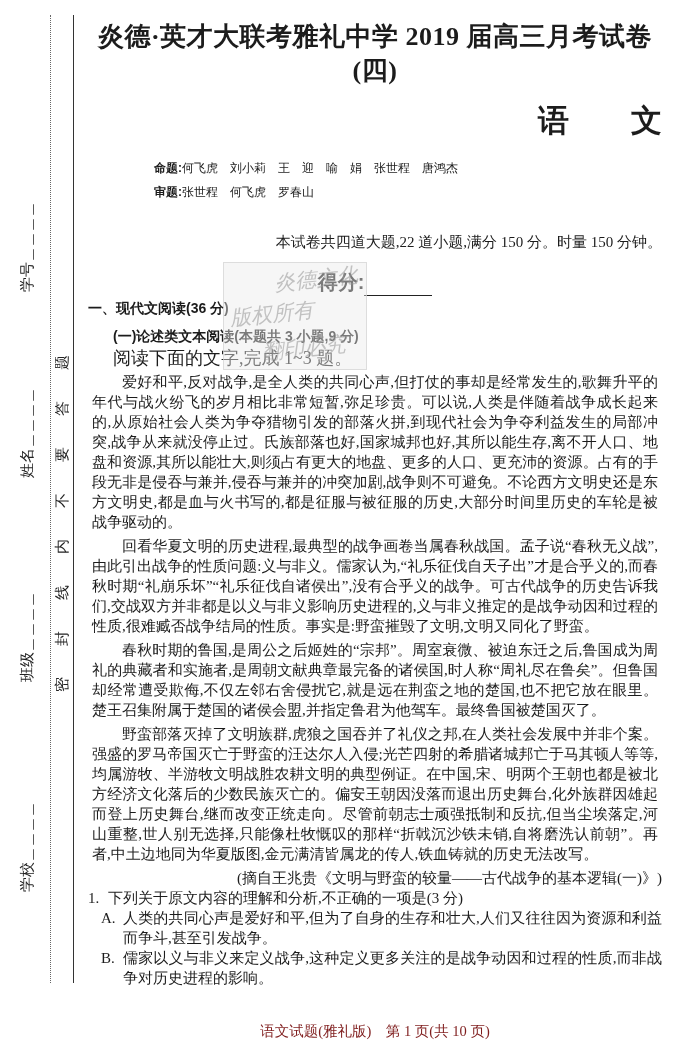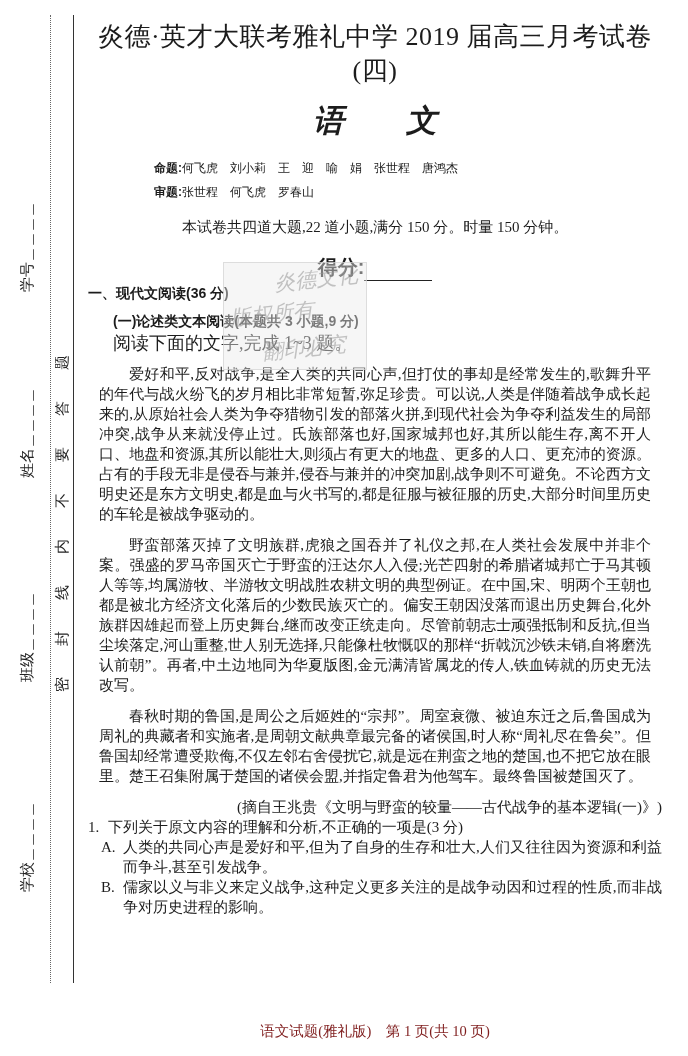--- a/index.html
+++ b/index.html
@@ -10,34 +10,34 @@
   .line-solid{position:absolute;left:73px;top:15px;height:968px;width:0;border-left:1px solid #333;}
   .vrot{position:absolute;transform:rotate(-90deg);transform-origin:left top;white-space:nowrap;
         font-size:15px;color:#222;}
   .seal-text{left:53px;top:692px;letter-spacing:31px;}
   .field-xuehao{left:18px;top:292px;}
   .field-xingming{left:18px;top:478px;}
   .field-banji{left:18px;top:682px;}
   .field-xuexiao{left:18px;top:892px;}
   
   .content{position:absolute;left:88px;top:20px;width:574px;}
-  .exam-series{font-size:26px;font-weight:400;text-align:center;letter-spacing:0.5px;
+  .exam-series{font-size:26px;font-weight:700;text-align:center;letter-spacing:0.5px;
                font-family:"Liberation Serif","DejaVu Serif",serif;margin:0;line-height:34px;}
-  .subject{font-size:31px;font-weight:700;text-align:center;margin:14px 0 0 0;line-height:38px;
-           font-family:"Liberation Sans","DejaVu Sans",sans-serif;font-style:italic;}
+  .subject{font-size:31px;font-weight:700;text-align:right;margin:14px 0 0 0;line-height:38px;
+           font-family:"Liberation Sans","DejaVu Sans",sans-serif;}
   .setters-block{margin:16px 0 0 66px;font-size:12px;line-height:24px;}
   .hei{font-family:"Liberation Sans","DejaVu Sans",sans-serif;font-weight:700;}
-  .instructions{text-align:center;font-size:15px;margin-top:13px;line-height:20px;}
+  .instructions{text-align:right;font-size:15px;margin-top:28px;line-height:20px;}
   .score-row{text-align:center;margin-top:17px;font-size:20px;height:22px;}
   .score-blank{display:inline-block;width:68px;border-bottom:1px solid #222;height:16px;vertical-align:bottom;}
   .sec-head{font-family:"Liberation Sans","DejaVu Sans",sans-serif;font-weight:700;
             font-size:14px;line-height:21px;margin-top:7px;}
   .sec-sub{padding-left:25px;}
   .read-prompt{font-size:18px;line-height:20px;padding-left:25px;margin-top:1px;}
-  .passage p{font-size:15px;line-height:20px;text-align:justify;text-indent:2em;margin:11px;}
+  .passage p{font-size:15px;line-height:20px;text-align:justify;text-indent:2em;margin:4px;}
   .source-line{font-size:15px;line-height:20px;text-align:right;}
   .qstem{display:flex;font-size:15px;line-height:20px;margin-top:0;}
   .q-num{flex:0 0 20px;}
   .q-text{flex:1;}
   .opt{display:flex;font-size:15px;line-height:20px;padding-left:13px;}
   .opt-label{flex:0 0 22px;}
   .opt-text{flex:1;text-align:justify;}
   
   .watermark{position:absolute;left:223px;top:262px;width:142px;height:106px;
              background:rgba(234,234,234,0.45);border:1px solid rgba(205,205,205,0.6);z-index:6;}
@@ -77,22 +77,23 @@
     <div class="score-row">
       <span class="hei">得分:</span><span class="score-blank"></span>
     </div>
 
     <div class="sec-head">一、现代文阅读(36 分)</div>
     <div class="sec-head sec-sub">(一)论述类文本阅读(本题共 3 小题,9 分)</div>
     <div class="read-prompt">阅读下面的文字,完成 1~3 题。</div>
 
     <div class="passage">
       <p>爱好和平,反对战争,是全人类的共同心声,但打仗的事却是经常发生的,歌舞升平的年代与战火纷飞的岁月相比非常短暂,弥足珍贵。可以说,人类是伴随着战争成长起来的,从原始社会人类为争夺猎物引发的部落火拼,到现代社会为争夺利益发生的局部冲突,战争从来就没停止过。氏族部落也好,国家城邦也好,其所以能生存,离不开人口、地盘和资源,其所以能壮大,则须占有更大的地盘、更多的人口、更充沛的资源。占有的手段无非是侵吞与兼并,侵吞与兼并的冲突加剧,战争则不可避免。不论西方文明史还是东方文明史,都是血与火书写的,都是征服与被征服的历史,大部分时间里历史的车轮是被战争驱动的。</p>
+      <p>回看华夏文明的历史进程,最典型的战争画卷当属春秋战国。孟子说“春秋无义战”,由此引出战争的性质问题:义与非义。儒家认为,“礼乐征伐自天子出”才是合乎义的,而春秋时期“礼崩乐坏”“礼乐征伐自诸侯出”,没有合乎义的战争。可古代战争的历史告诉我们,交战双方并非都是以义与非义影响历史进程的,义与非义推定的是战争动因和过程的性质,很难臧否战争结局的性质。事实是:野蛮摧毁了文明,文明又同化了野蛮。</p>
+      <p>春秋时期的鲁国,是周公之后姬姓的“宗邦”。周室衰微、被迫东迁之后,鲁国成为周礼的典藏者和实施者,是周朝文献典章最完备的诸侯国,时人称“周礼尽在鲁矣”。但鲁国却经常遭受欺侮,不仅左邻右舍侵扰它,就是远在荆蛮之地的楚国,也不把它放在眼里。楚王召集附属于楚国的诸侯会盟,并指定鲁君为他驾车。最终鲁国被楚国灭了。</p>
       <p>野蛮部落灭掉了文明族群,虎狼之国吞并了礼仪之邦,在人类社会发展中并非个案。强盛的罗马帝国灭亡于野蛮的汪达尔人入侵;光芒四射的希腊诸城邦亡于马其顿人等等,均属游牧、半游牧文明战胜农耕文明的典型例证。在中国,宋、明两个王朝也都是被北方经济文化落后的少数民族灭亡的。偏安王朝因没落而退出历史舞台,化外族群因雄起而登上历史舞台,继而改变正统走向。尽管前朝志士顽强抵制和反抗,但当尘埃落定,河山重整,世人别无选择,只能像杜牧慨叹的那样“折戟沉沙铁未销,自将磨洗认前朝”。再者,中土边地同为华夏版图,金元满清皆属龙的传人,铁血铸就的历史无法改写。</p>
-      <p>春秋时期的鲁国,是周公之后姬姓的“宗邦”。周室衰微、被迫东迁之后,鲁国成为周礼的典藏者和实施者,是周朝文献典章最完备的诸侯国,时人称“周礼尽在鲁矣”。但鲁国却经常遭受欺侮,不仅左邻右舍侵扰它,就是远在荆蛮之地的楚国,也不把它放在眼里。楚王召集附属于楚国的诸侯会盟,并指定鲁君为他驾车。最终鲁国被楚国灭了。</p>
     </div>
     <div class="source-line">(摘自王兆贵《文明与野蛮的较量——古代战争的基本逻辑(一)》)</div>
 
     <div class="qstem">
       <span class="q-num">1.</span>
       <span class="q-text">下列关于原文内容的理解和分析,不正确的一项是(3 分)</span>
     </div>
     <div class="opt">
       <span class="opt-label">A.</span>
       <span class="opt-text">人类的共同心声是爱好和平,但为了自身的生存和壮大,人们又往往因为资源和利益而争斗,甚至引发战争。</span>

